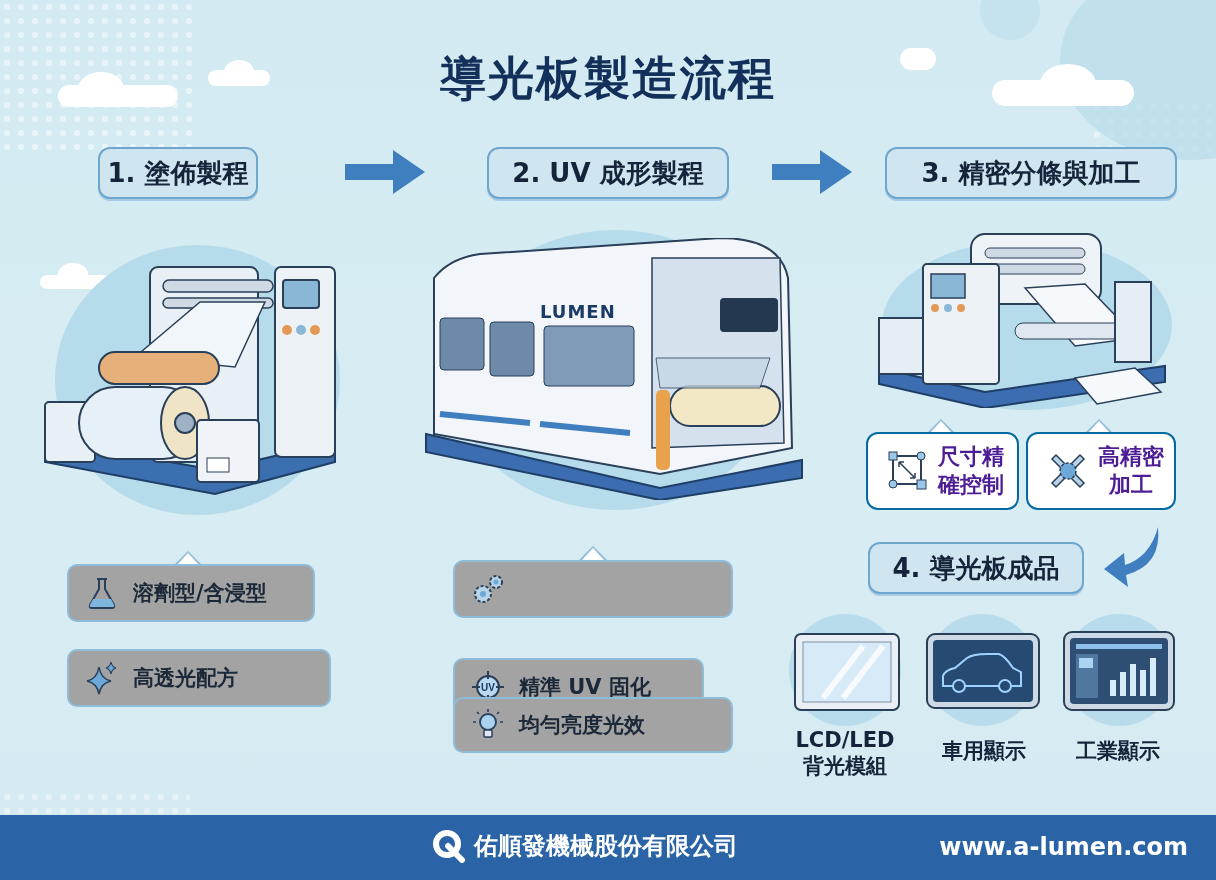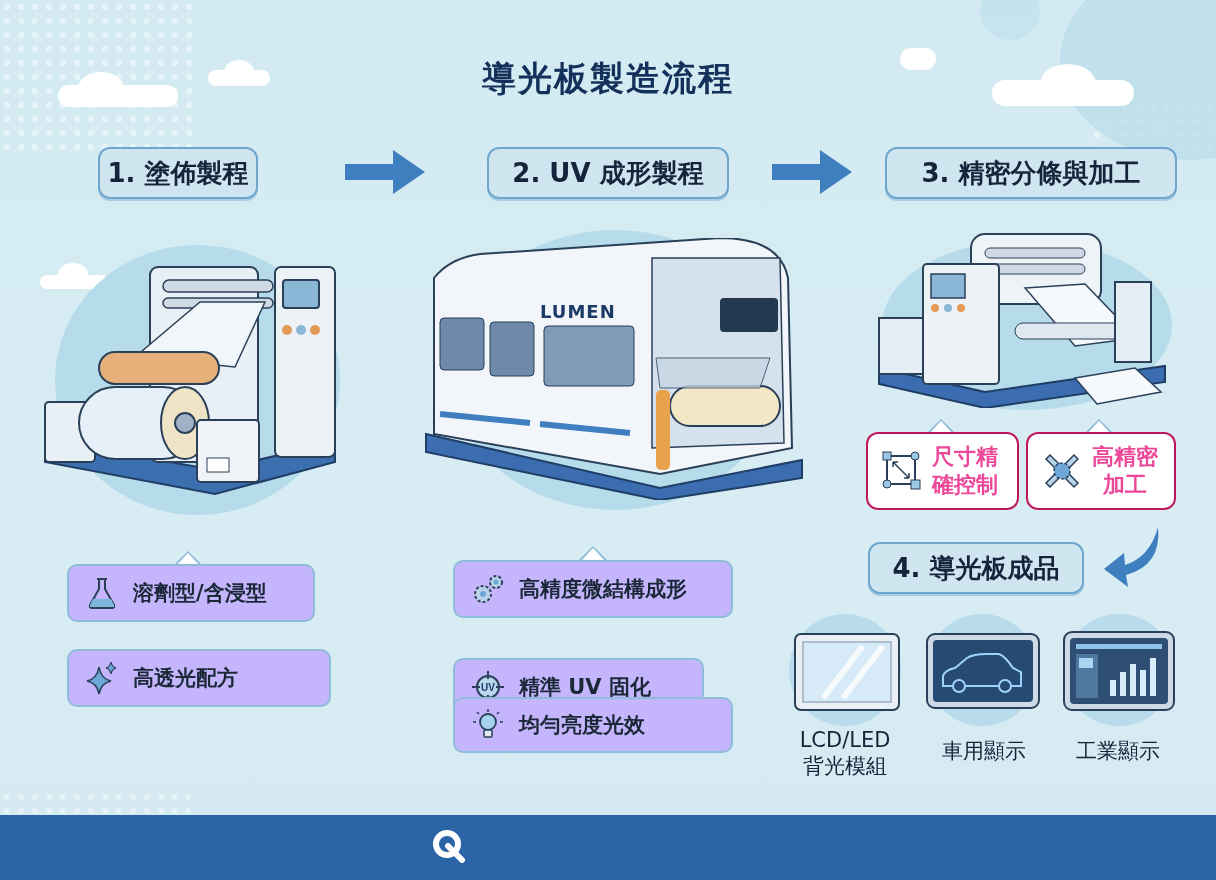--- a/index.html
+++ b/index.html
@@ -3,31 +3,31 @@
 <meta charset="utf-8">
 <style>
 *{box-sizing:border-box;margin:0;padding:0}
 html,body{width:1216px;height:880px;overflow:hidden}
 body{position:relative;background:linear-gradient(180deg,#d3eaf2 0%,#d8edf3 60%,#d4e9f1 100%);font-family:"DejaVu Sans","Liberation Sans",sans-serif;color:#1b2a3a}
 .abs{position:absolute}
 .dots{position:absolute;background-image:radial-gradient(circle,rgba(255,255,255,.55) 3px,transparent 3.5px);background-size:14px 14px}
 .blob{position:absolute;border-radius:50%;background:#b8dcea}
 .cloud{position:absolute;background:#fff;border-radius:40px}
 .cloud::before,.cloud::after{content:"";position:absolute;background:#fff;border-radius:50%}
-.title{position:absolute;left:0;width:1216px;top:56px;text-align:center;font-size:34px;font-weight:bold;color:#13305a;letter-spacing:2px}
+.title{position:absolute;left:0;width:1216px;top:48px;text-align:center;font-size:46px;font-weight:bold;color:#13305a;letter-spacing:2px}
 .step{position:absolute;height:52px;background:#cfe6f1;border:2px solid #6fa6cd;border-radius:12px;box-shadow:0 2px 0 #a7cbe2;display:flex;align-items:center;justify-content:center;font-size:26px;font-weight:bold;color:#15243a}
 .arrow{position:absolute;width:80px;height:44px}
 .machine-bg{position:absolute;border-radius:50%;background:#b6dbeb}
-.card{position:absolute;background:#c4b5fd;border:2px solid #8fbcd9;border-radius:10px;display:flex;align-items:center;padding-left:16px;font-size:21px;font-weight:bold;color:#1b2838}
+.card{position:absolute;background:#a3a3a3;border:2px solid #8fbcd9;border-radius:10px;display:flex;align-items:center;padding-left:16px;font-size:21px;font-weight:bold;color:#1b2838}
 .card .ic{width:34px;height:34px;margin-right:14px;flex:0 0 34px}
 .notch{position:absolute;width:0;height:0;border-left:14px solid transparent;border-right:14px solid transparent;border-bottom:14px solid #8fbcd9}
 .notch::after{content:"";position:absolute;left:-12px;top:2px;border-left:12px solid transparent;border-right:12px solid transparent;border-bottom:13px solid #fff}
-.feat{position:absolute;background:#fff;border:2px solid #be185d;border-radius:12px;display:flex;align-items:center;padding-left:14px;font-size:22px;font-weight:bold;line-height:28px;color:#ec4899}
+.feat{position:absolute;background:#fff;border:2px solid #0369a1;border-radius:12px;display:flex;align-items:center;padding-left:20px;font-size:22px;font-weight:bold;line-height:28px;color:#4c1d95}
 .prod-bg{position:absolute;width:112px;height:112px;border-radius:50%;background:#b9dcec}
-.prod-label{position:absolute;text-align:center;font-size:21px;font-weight:normal;color:#15243a;line-height:26px}
+.prod-label{position:absolute;text-align:center;font-size:21px;font-weight:bold;color:#15243a;line-height:26px}
 .footer{position:absolute;left:0;top:815px;width:1216px;height:65px;background:#2a64a6}
 .footer .co{position:absolute;left:432px;top:14px;display:flex;align-items:center;color:#fff;font-size:24px;font-weight:bold}
 .footer .url{position:absolute;right:28px;top:18px;color:#fff;font-size:24px;font-weight:bold}
 </style>
 </head>
 <body>
 
 <div class="dots" style="left:0;top:0;width:200px;height:150px;opacity:.8"></div>
 <div class="dots" style="left:1090px;top:100px;width:126px;height:60px;opacity:.7"></div>
 <div class="dots" style="left:0;top:790px;width:190px;height:25px;opacity:.7"></div>
@@ -128,21 +128,20 @@
 </div>
 
 <div class="notch" style="left:579px;top:546px"></div>
 <div class="card" style="left:453px;top:560px;width:280px;height:58px">
   <svg class="ic" viewBox="0 0 34 34">
       <circle cx="12" cy="22" r="8" fill="#b9d3e8" stroke="#2a3f58" stroke-width="2" stroke-dasharray="3 2"></circle>
       <circle cx="12" cy="22" r="3" fill="#6ea8d8"></circle>
       <circle cx="25" cy="10" r="6" fill="#b9d3e8" stroke="#2a3f58" stroke-width="2" stroke-dasharray="3 2"></circle>
       <circle cx="25" cy="10" r="2.5" fill="#6ea8d8"></circle>
     </svg>
-  <span>高精度微結構成形</span>
 </div>
 <div class="card" style="left:453px;top:658px;width:251px;height:58px">
   <svg class="ic" viewBox="0 0 34 34">
       <circle cx="17" cy="17" r="11" fill="#b9d8ef" stroke="#2a3f58" stroke-width="2"></circle>
       <path d="M17 1v8M17 25v8M1 17h8M25 17h8" stroke="#2a3f58" stroke-width="2"></path>
       <text x="17" y="21" text-anchor="middle" font-size="10" font-family="Liberation Sans, sans-serif" fill="#1b3a66">UV</text>
     </svg>
   <span>精準 UV 固化</span>
 </div>
 <div class="card" style="left:453px;top:697px;width:280px;height:56px">
@@ -222,14 +221,16 @@
   </div>
 <div class="prod-label" style="left:918px;top:738px;width:132px">車用顯示</div>
 <div class="prod-label" style="left:1052px;top:738px;width:132px">工業顯示</div>
 
 <div class="footer">
   <div class="co">
     <svg width="34" height="34" viewBox="0 0 34 34" style="margin-right:8px">
         <circle cx="15" cy="15" r="11" fill="none" stroke="#fff" stroke-width="6"></circle>
         <path d="M16 17 L30 31" stroke="#fff" stroke-width="6" stroke-linecap="round"></path>
       </svg>
+    <span>佑順發機械股份有限公司</span>
   </div>
+  <a class="url">www.a-lumen.com</a>
 </div>
 
 </body></html>

